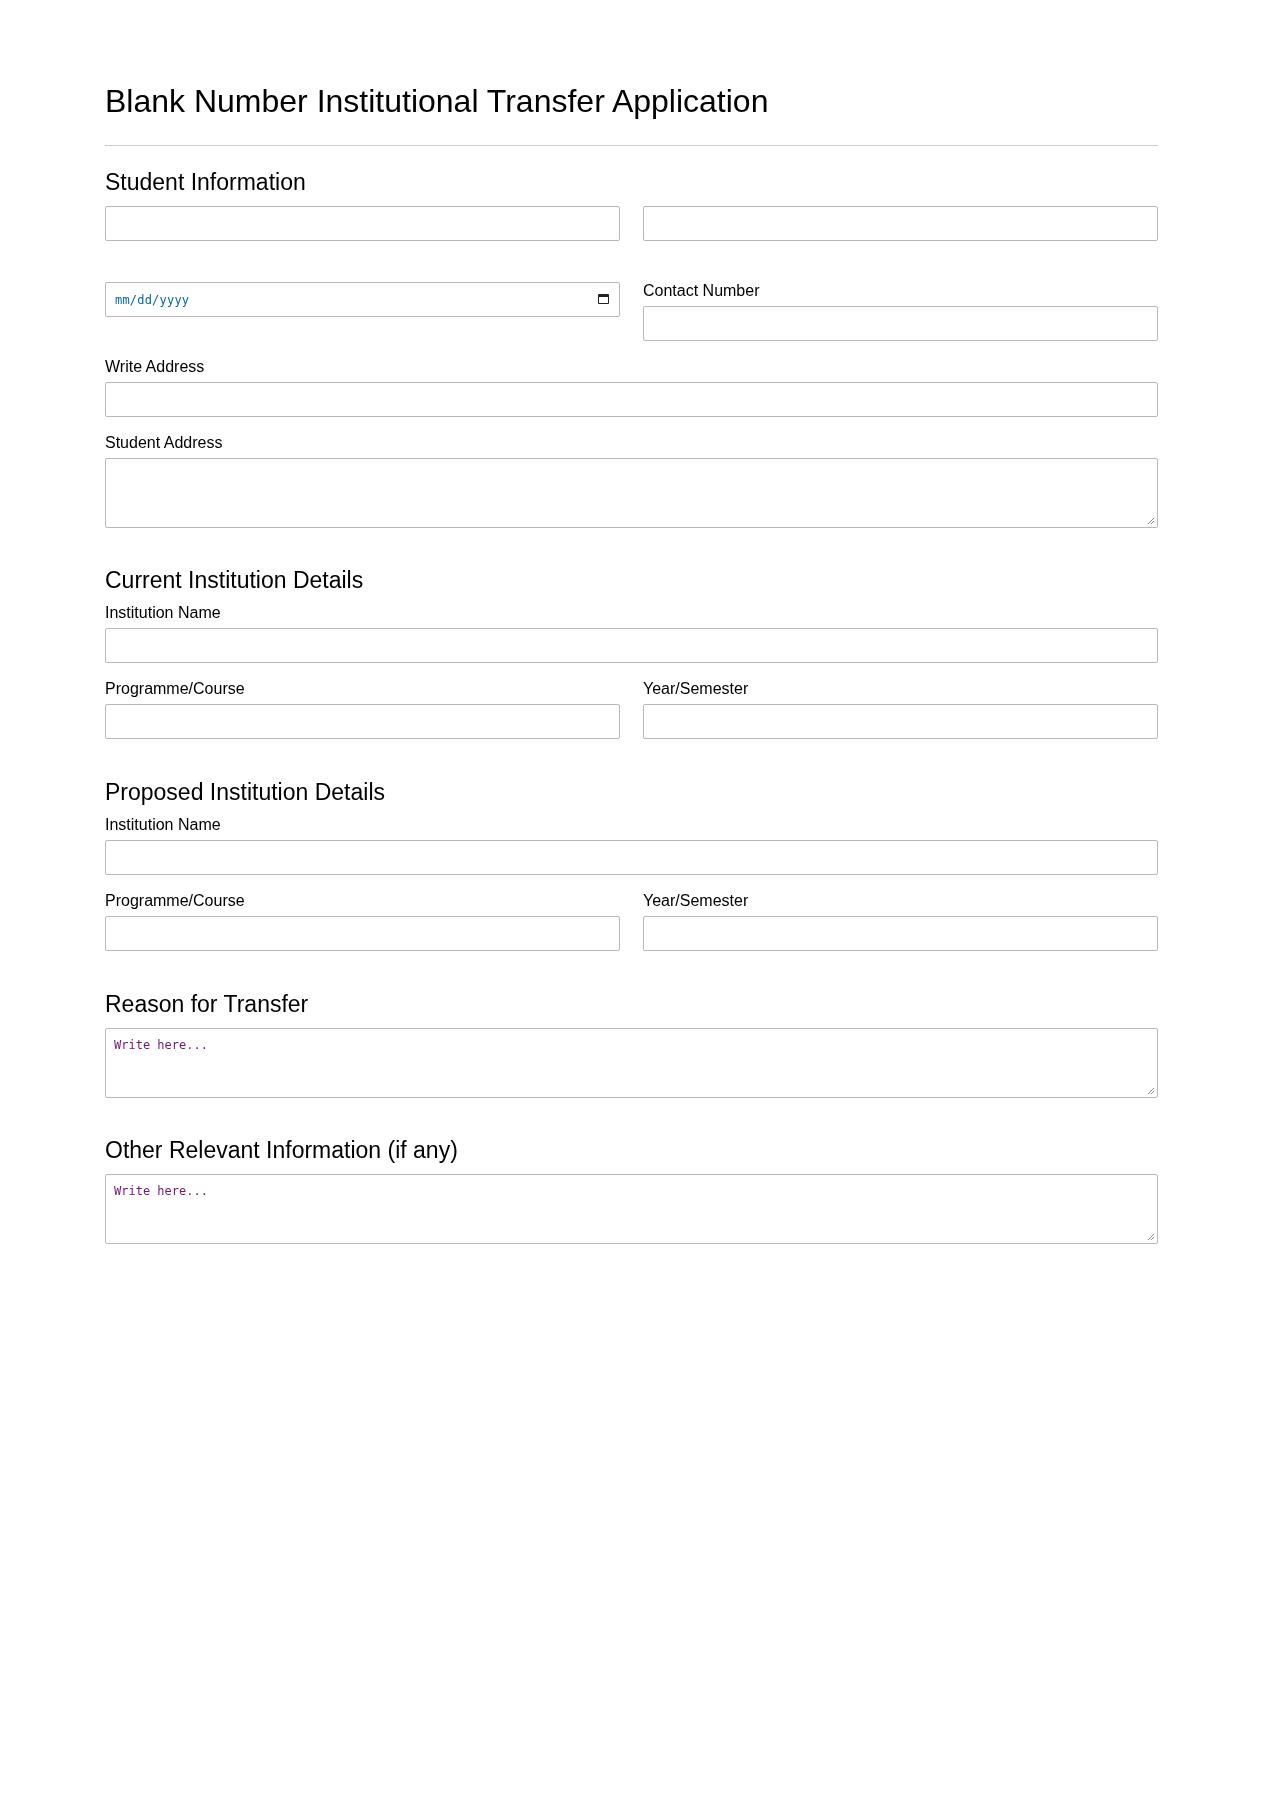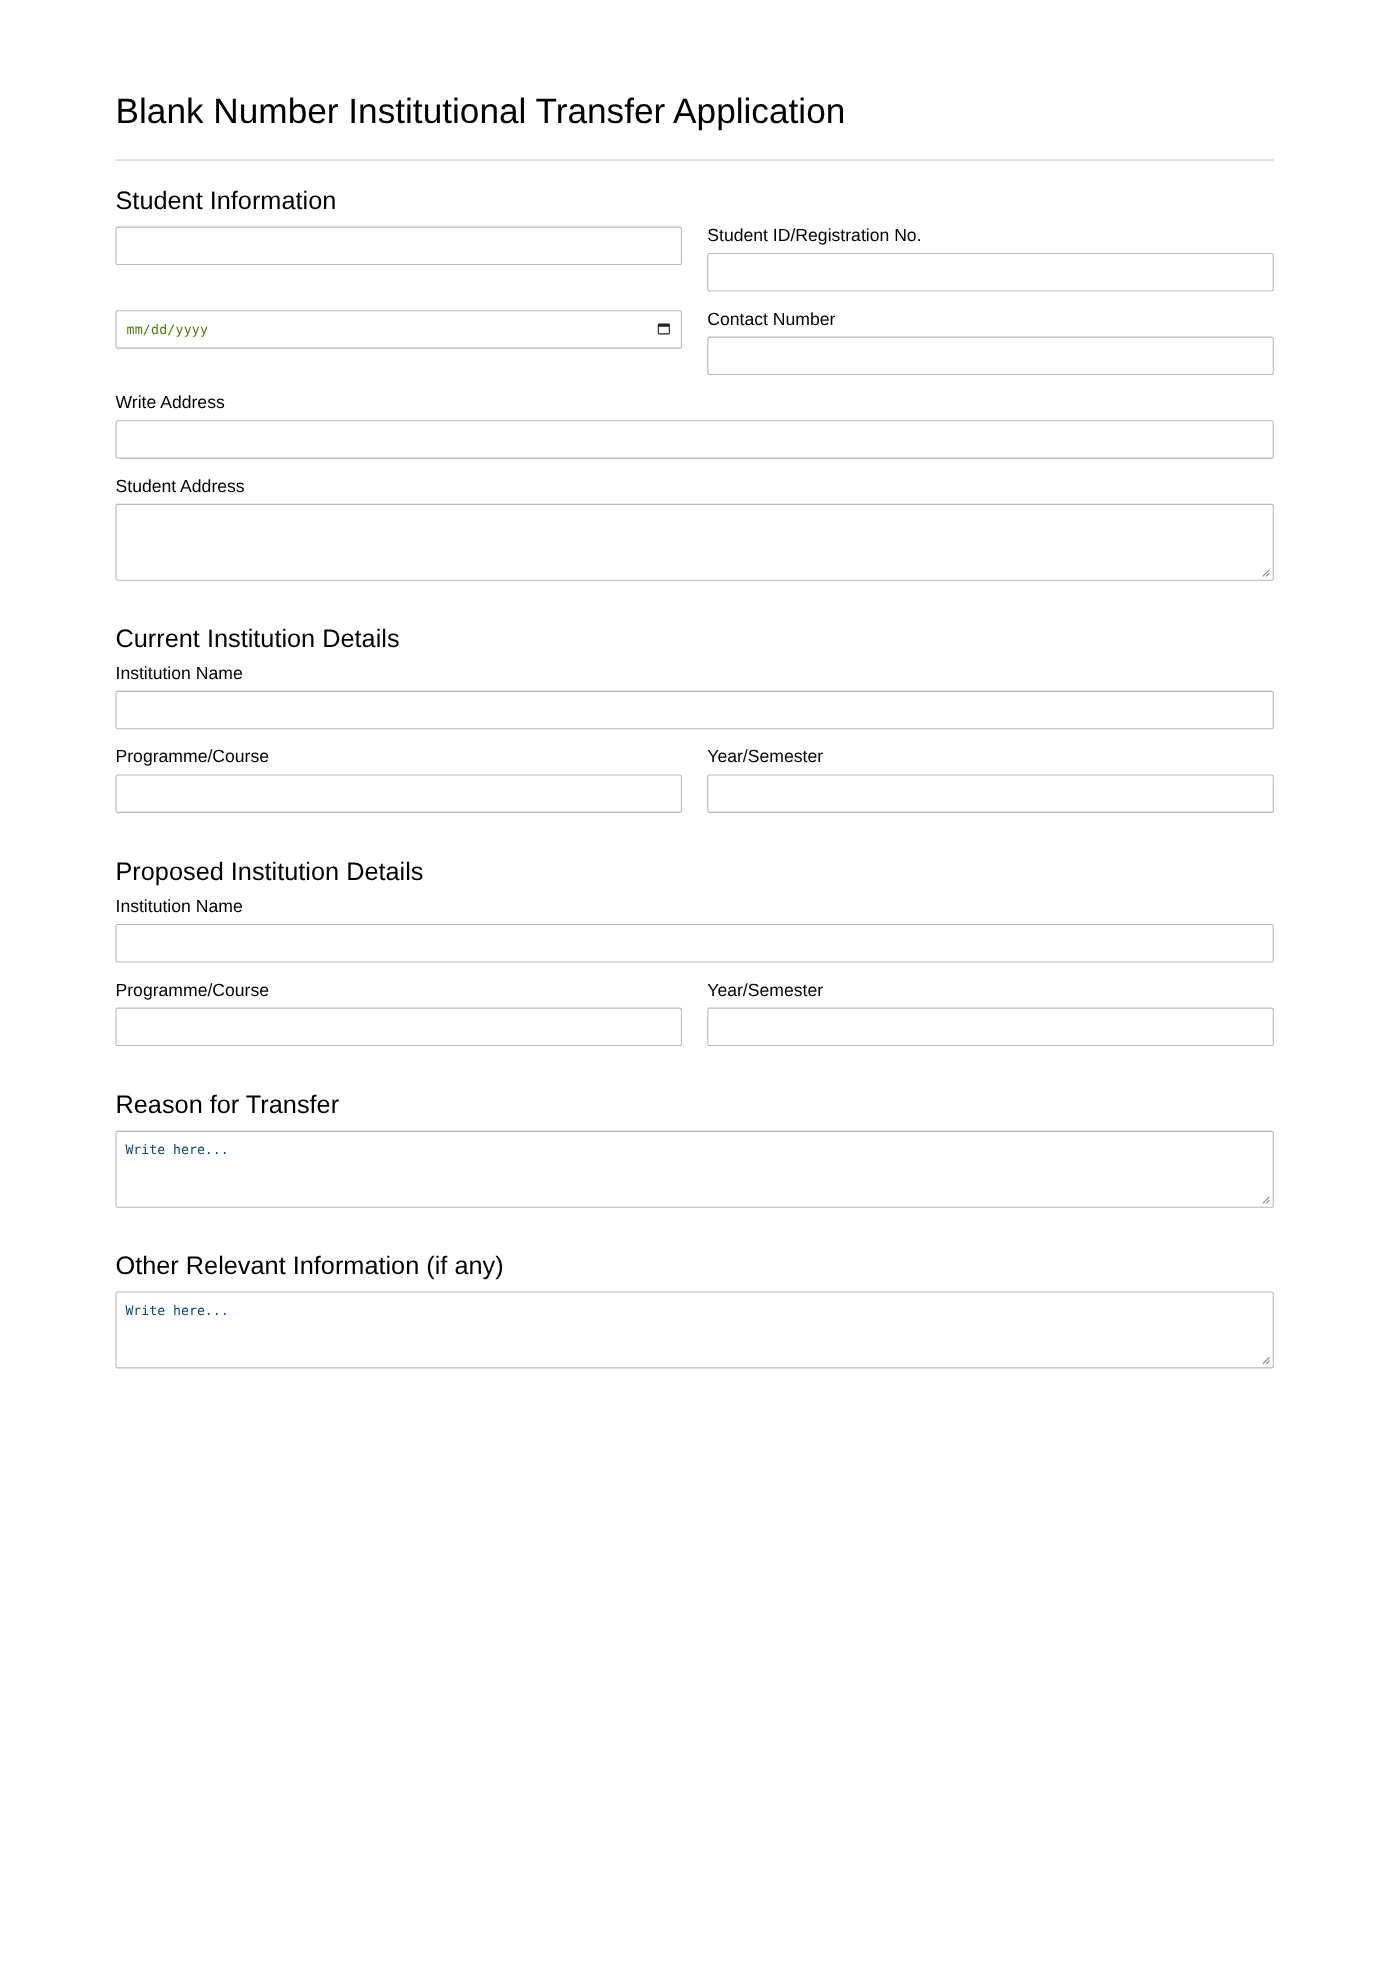--- a/index.html
+++ b/index.html
@@ -10,39 +10,38 @@
   .abs { position: absolute; left: 0; }
   h2 { margin: 0; font-size: 23px; font-weight: normal; line-height: 28px; white-space: nowrap; }
   label { display: block; font-size: 16px; line-height: 18px; white-space: nowrap; }
   .field { position: absolute; }
   .field label { margin-bottom: 6px; }
   .inp { box-sizing: border-box; width: 100%; height: 35px; border: 1px solid #b9b9b9; border-radius: 2px; background: #fff; position: relative; }
   .ta { box-sizing: border-box; width: 100%; height: 70px; border: 1px solid #b9b9b9; border-radius: 2px; background: #fff; position: relative; }
   .full { width: 1053px; left: 0; }
   .half-l { width: 515px; left: 0; }
   .half-r { width: 515px; left: 538px; }
-  .placeholder { position: absolute; left: 8px; top: 9px; font-family: "DejaVu Sans Mono", monospace; font-size: 12px; color: #0c4a6e; }
-  .date-text { position: absolute; left: 9px; top: 10px; font-family: "DejaVu Sans Mono", monospace; font-size: 12px; color: #4d7c0f; letter-spacing: 0.2px; }
+  .placeholder { position: absolute; left: 8px; top: 9px; font-family: "DejaVu Sans Mono", monospace; font-size: 12px; color: #701a75; }
+  .date-text { position: absolute; left: 9px; top: 10px; font-family: "DejaVu Sans Mono", monospace; font-size: 12px; color: #0369a1; letter-spacing: 0.2px; }
   .cal-icon { position: absolute; right: 10px; top: 11px; width: 11px; height: 10px; box-sizing: border-box; border: 1.5px solid #222; border-top-width: 3px; border-radius: 1px; }
   .grip { position: absolute; right: 2px; bottom: 2px; width: 8px; height: 8px; }
 </style>
 </head>
 <body>
 
 <div class="page">
   <h1>Blank Number Institutional Transfer Application</h1>
   <div class="rule"></div>
 
   <h2 class="abs" style="top:168px">Student Information</h2>
 
   <div class="field half-l" style="top:206px">
     <div class="inp"></div>
   </div>
   <div class="field half-r" style="top:206px">
-    <label>Student ID/Registration No.</label>
     <div class="inp"></div>
   </div>
 
   <div class="field half-l" style="top:282px">
     <div class="inp">
       <span class="date-text">mm/dd/yyyy</span>
       <span class="cal-icon"></span>
     </div>
   </div>
   <div class="field half-r" style="top:282px">

